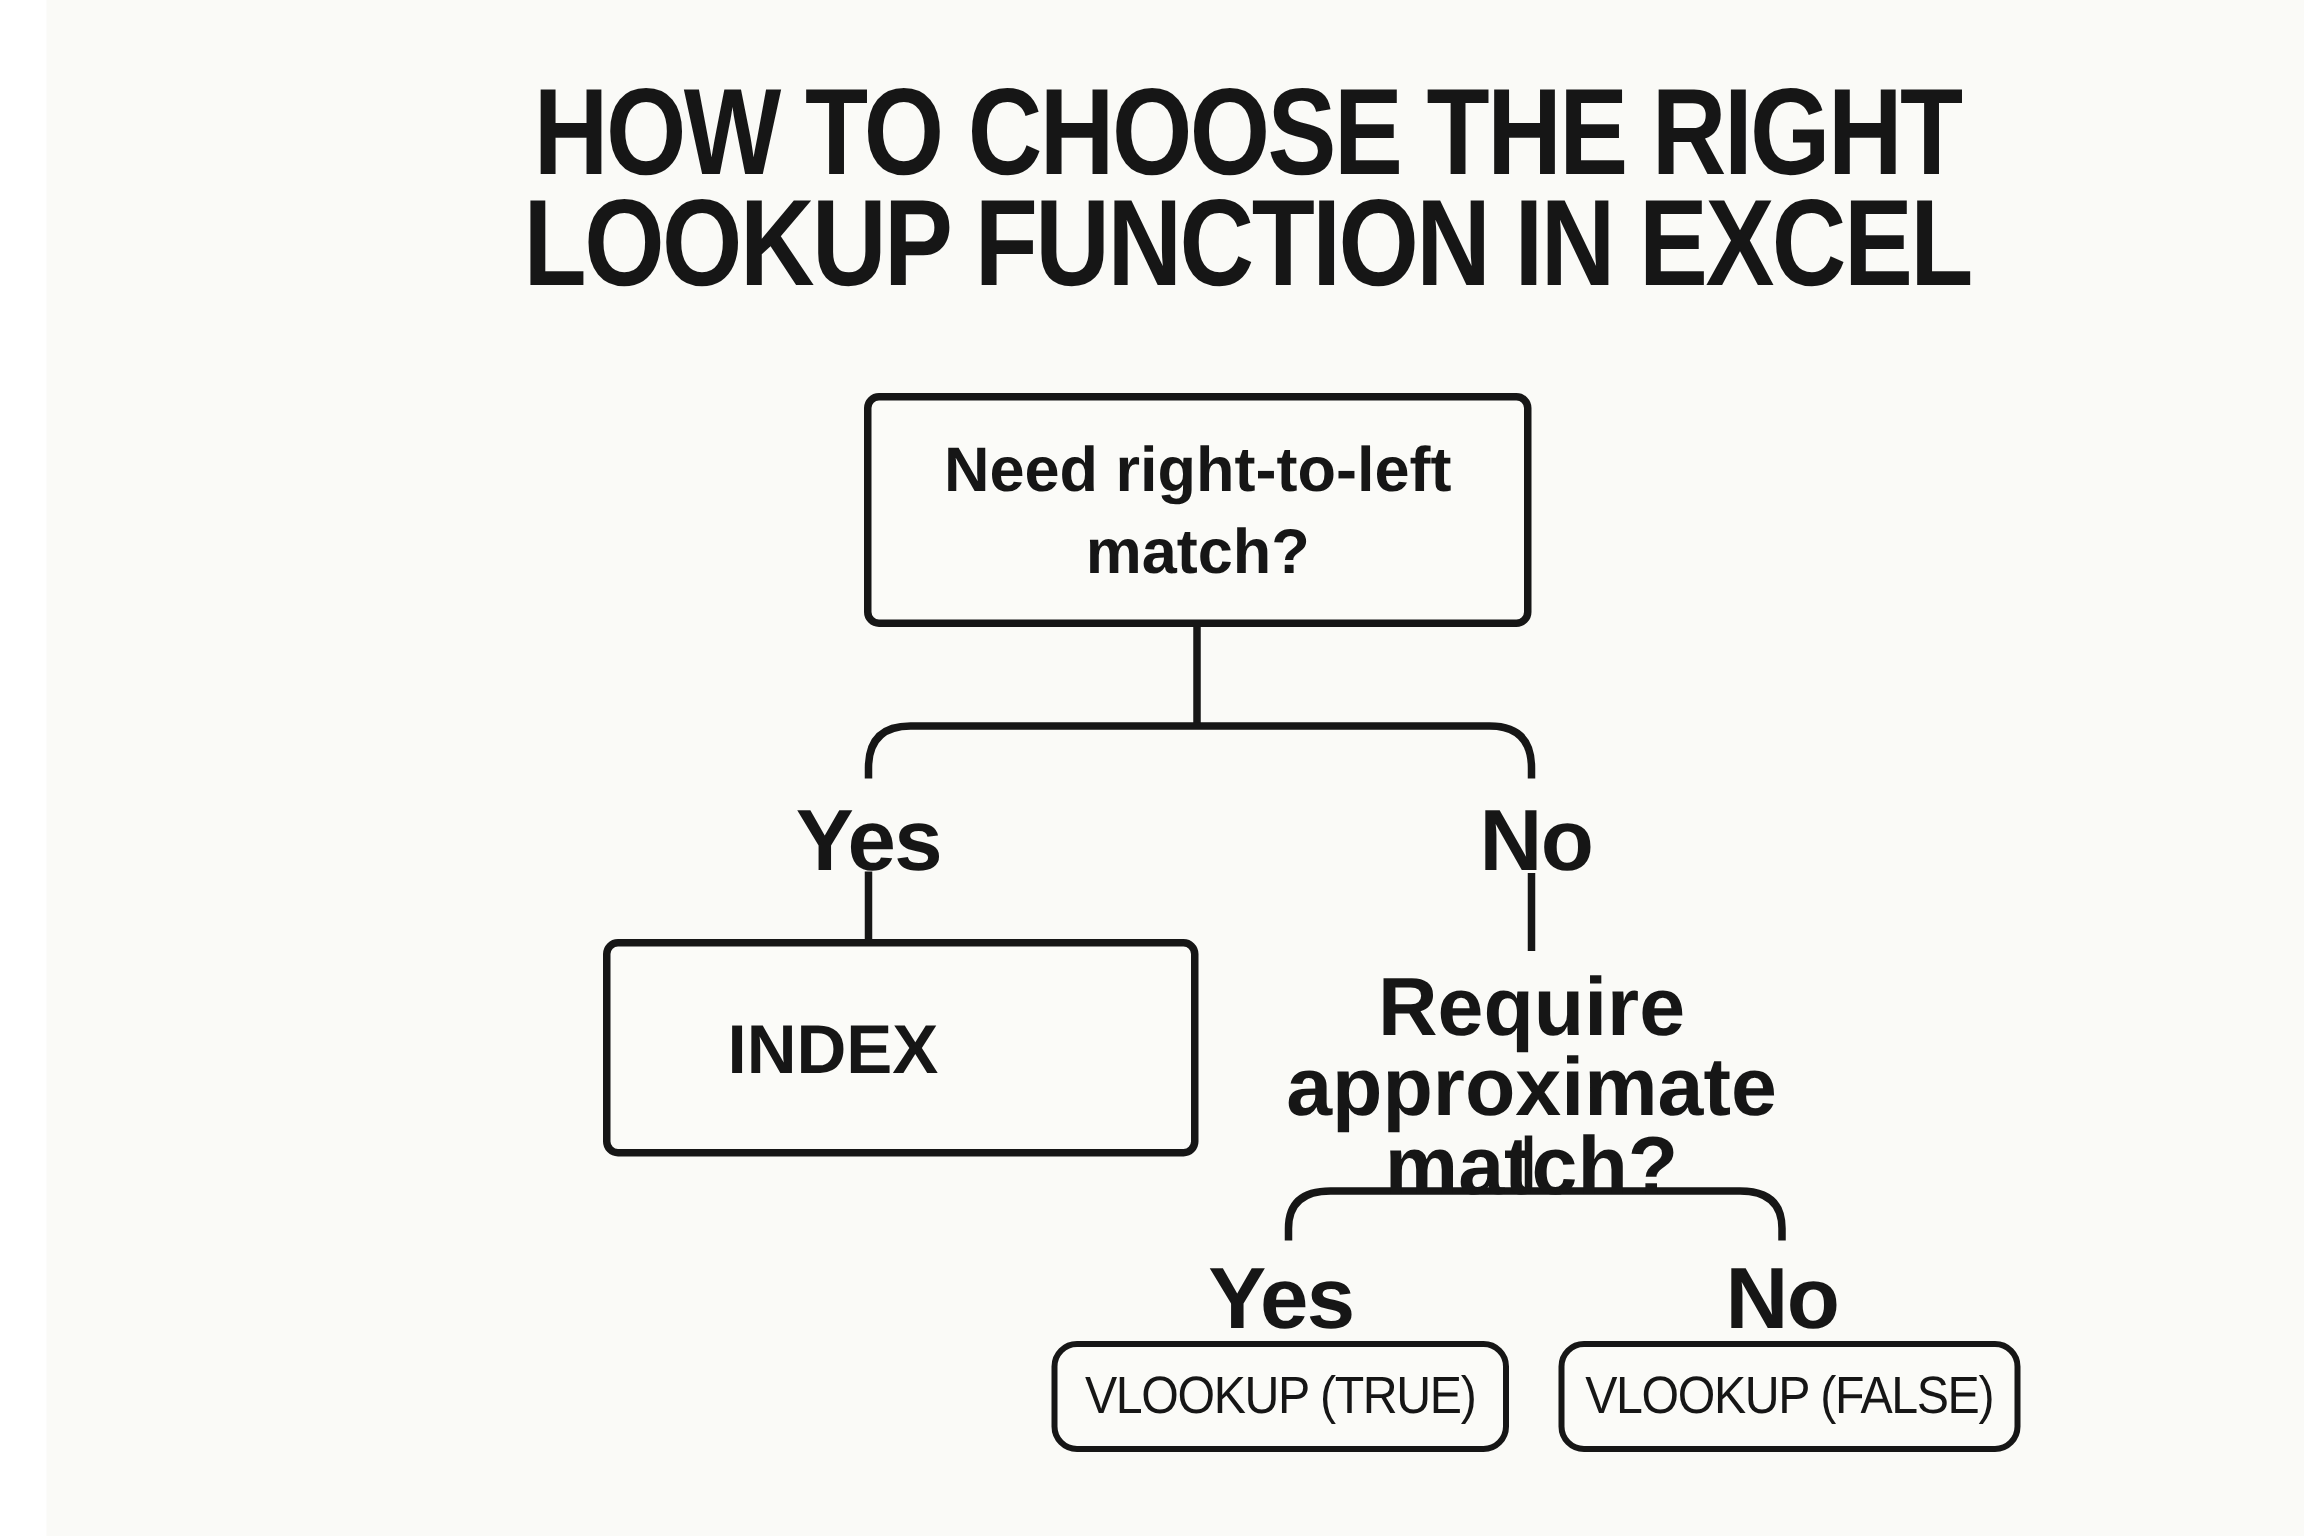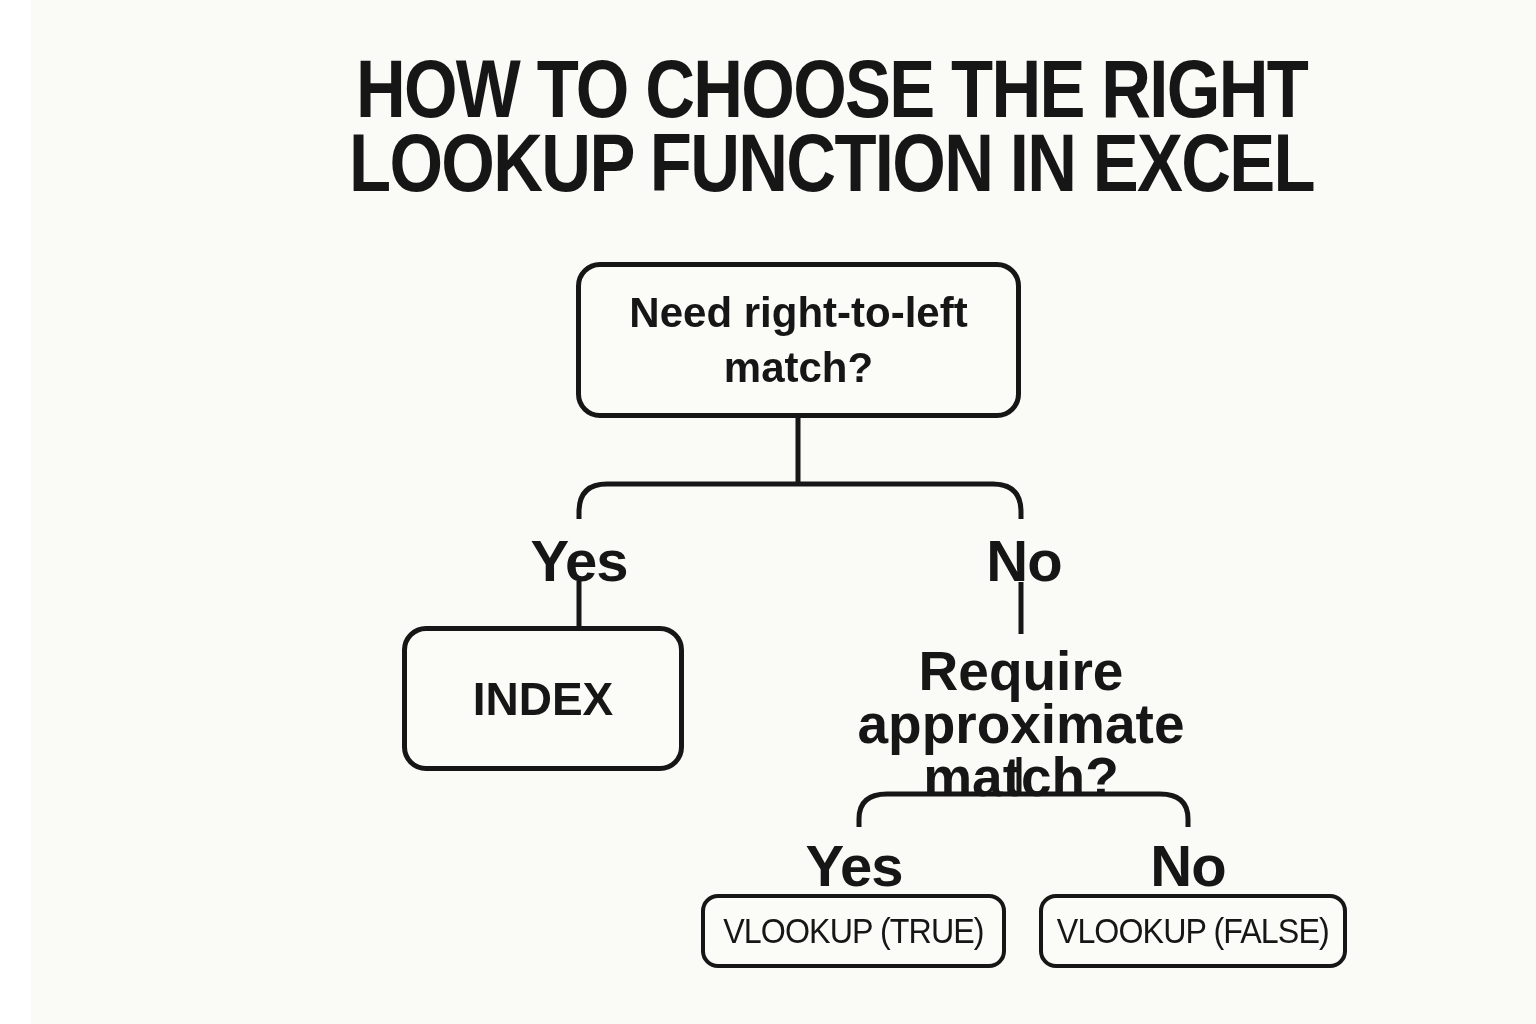--- a/index.html
+++ b/index.html
@@ -41,41 +41,41 @@
     fill: none;
     stroke: #161616;
     stroke-width: 5;
   }
   
   .node {
     position: absolute;
     box-sizing: border-box;
     background: #fbfbf8;
     border: 5px solid #161616;
-    border-radius: 24px;
+    border-radius: 10px;
     display: flex;
     flex-direction: column;
     justify-content: center;
-    align-items: center;
   }
   .node-root {
     left: 545px;
     top: 262px;
     width: 445px;
     height: 156px;
     text-align: center;
     font-size: 42px;
     font-weight: 600;
     line-height: 55px;
   }
   .node-index {
     left: 371px;
     top: 626px;
-    width: 282px;
+    width: 397px;
     height: 145px;
+    padding-left: 78px;
     font-size: 46px;
     font-weight: 600;
     line-height: 60px;
   }
   .node-result {
     top: 894px;
     height: 74px;
     border-width: 4px;
     border-radius: 17px;
     align-items: center;

